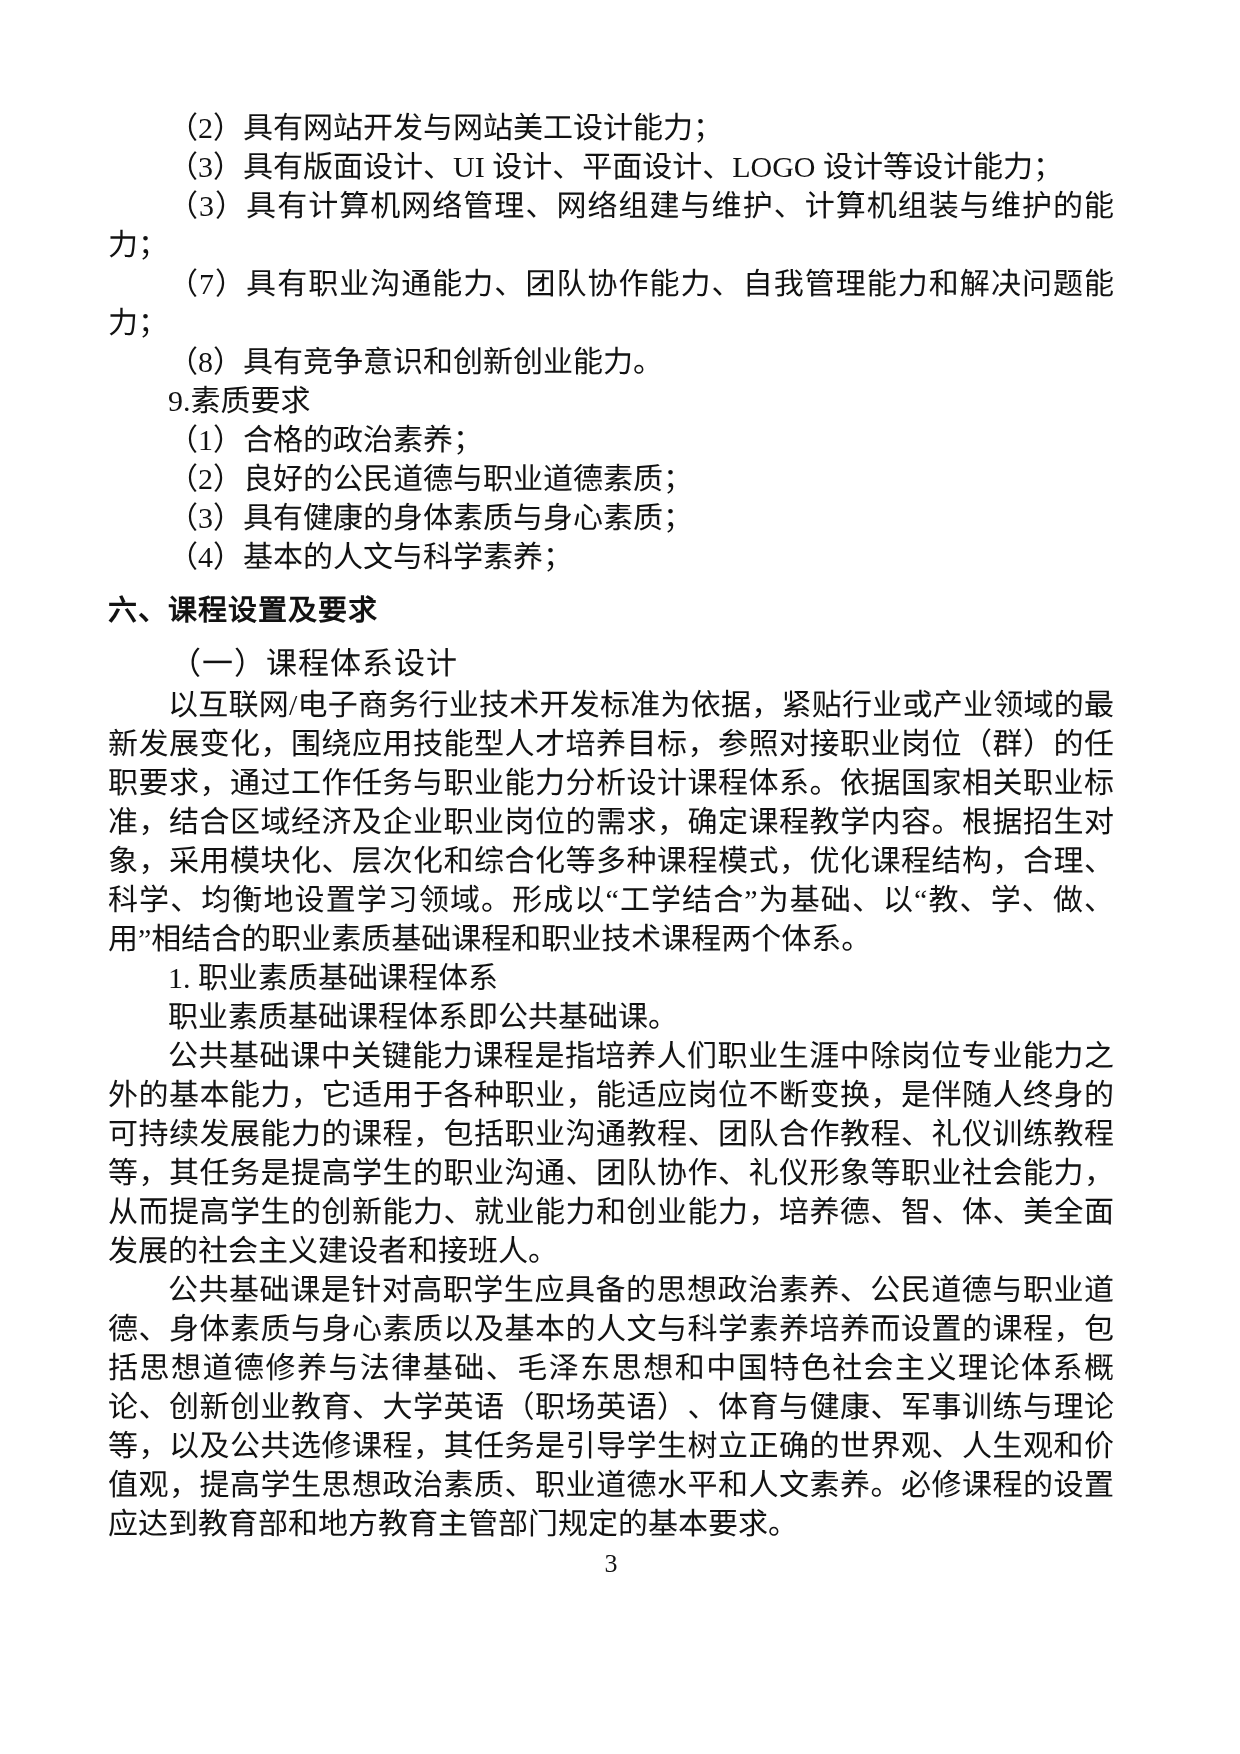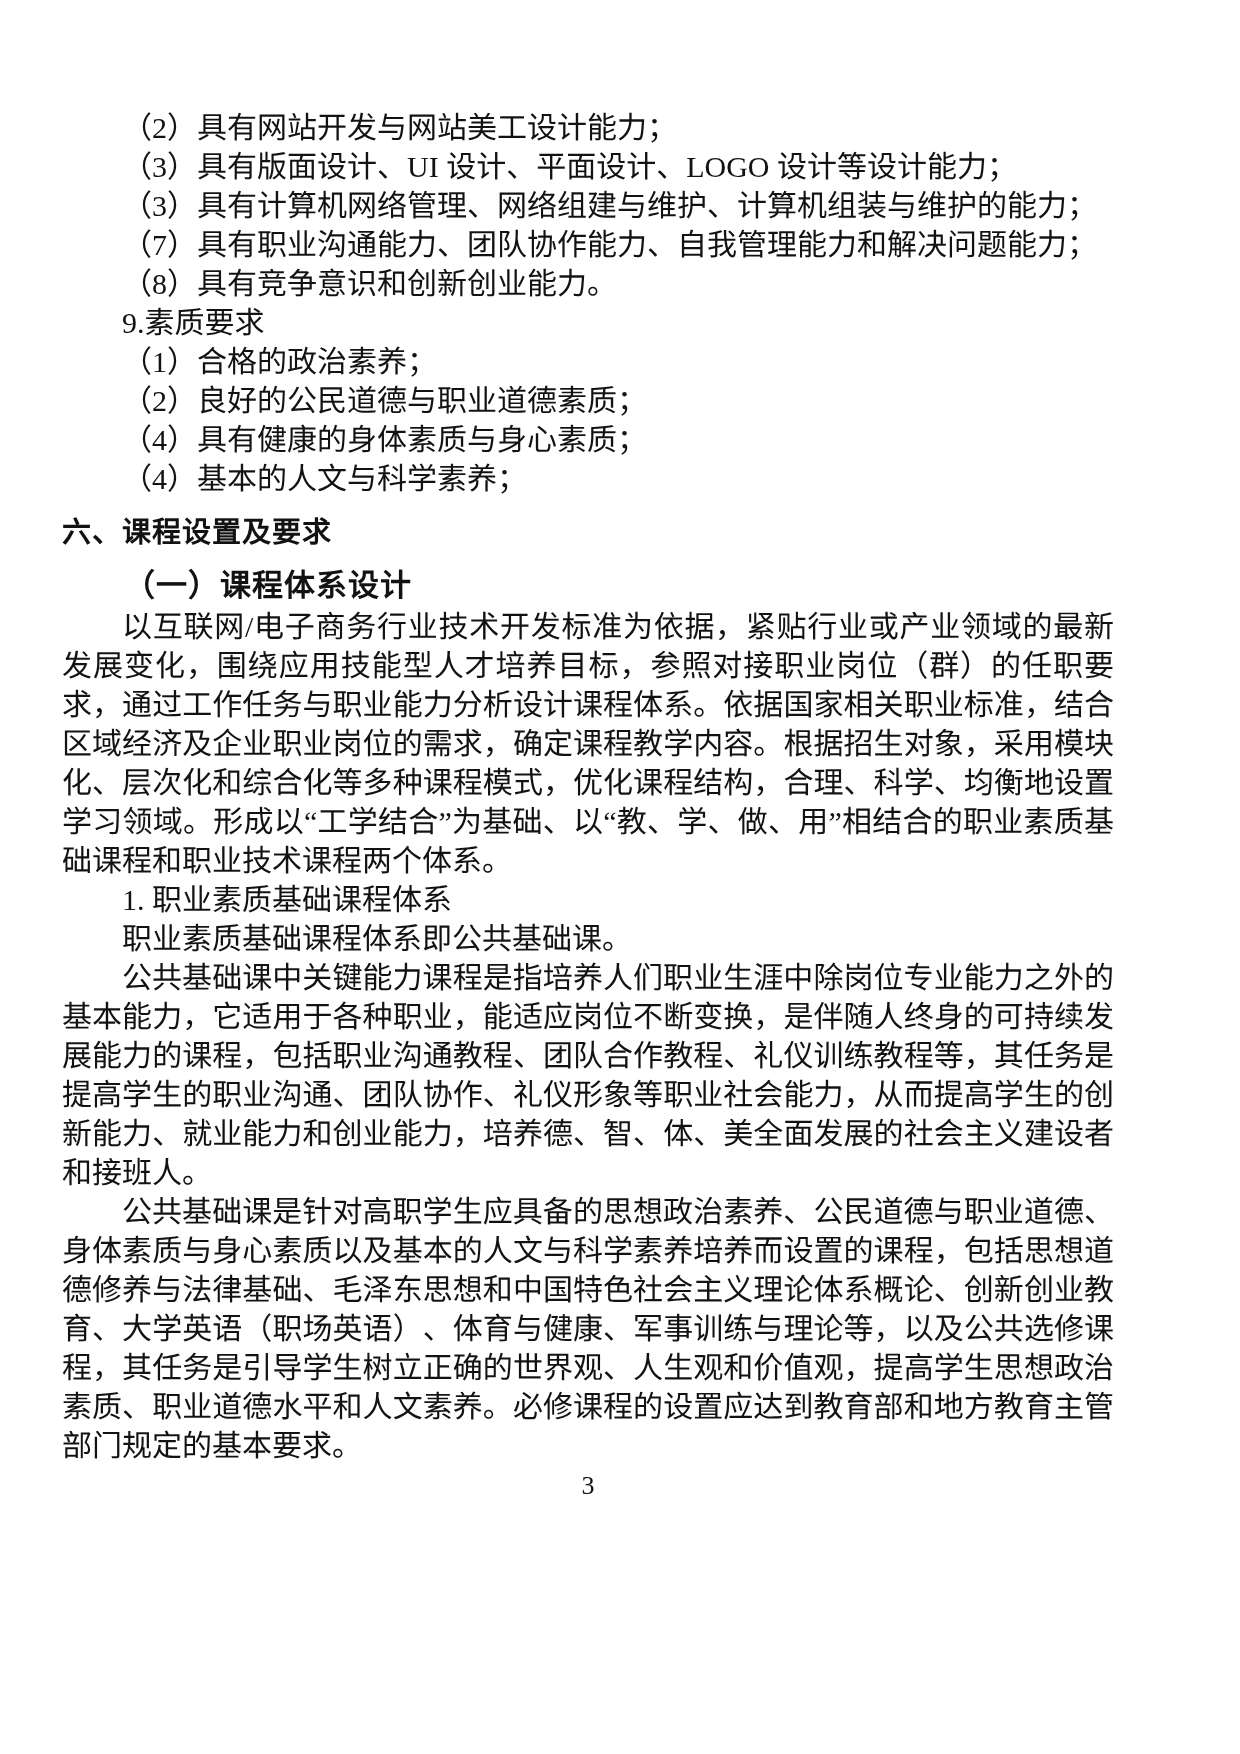--- a/index.html
+++ b/index.html
@@ -11,21 +11,21 @@
     width: 1240px;
     height: 1754px;
     position: relative;
     color: #121212;
     font-family: "Liberation Serif", "DejaVu Serif", serif;
   }
   .page {
     box-sizing: border-box;
     width: 1240px;
     height: 1754px;
-    padding: 108px 126px 0 62px;
+    padding: 108px 126px 0 108px;
     overflow: hidden;
   }
   .body-text {
     font-size: 30px;
     line-height: 39px;
     text-align: justify;
     text-justify: inter-character;
     text-spacing-trim: space-all;
     letter-spacing: 0;
   }
@@ -39,21 +39,21 @@
   .section-heading {
     font-family: "Liberation Sans", "DejaVu Sans", sans-serif;
     font-weight: 700;
     font-size: 29px;
     line-height: 48px;
     margin: 10px 0 8px 0;
     text-indent: 0;
     letter-spacing: 1px;
   }
   .subsection-heading {
-    font-weight: 700;
+    font-weight: 400;
     font-size: 31px;
     line-height: 43px;
     text-indent: 2em;
     letter-spacing: 1px;
   }
   .page-number {
     text-align: center;
     font-size: 26px;
     line-height: 34px;
     margin-top: 4px;
@@ -67,21 +67,21 @@
   <p class="indent">（2）具有网站开发与网站美工设计能力；</p>
   <p class="indent">（3）具有版面设计、UI 设计、平面设计、LOGO 设计等设计能力；</p>
   <p class="indent">（3）具有计算机网络管理、网络组建与维护、计算机组装与维护的能力；</p>
   <p class="indent">（7）具有职业沟通能力、团队协作能力、自我管理能力和解决问题能力；</p>
   <p class="indent">（8）具有竞争意识和创新创业能力。</p>
 
   <p class="indent">9.素质要求</p>
 
   <p class="indent">（1）合格的政治素养；</p>
   <p class="indent">（2）良好的公民道德与职业道德素质；</p>
-  <p class="indent">（4）具有健康的身体素质与身心素质；</p>
+  <p class="indent">（3）具有健康的身体素质与身心素质；</p>
   <p class="indent">（4）基本的人文与科学素养；</p>
 
   <p class="section-heading">六、课程设置及要求</p>
 
   <p class="subsection-heading">（一）课程体系设计</p>
 
   <p class="indent">以互联网/电子商务行业技术开发标准为依据，紧贴行业或产业领域的最新发展变化，围绕应用技能型人才培养目标，参照对接职业岗位（群）的任职要求，通过工作任务与职业能力分析设计课程体系。依据国家相关职业标准，结合区域经济及企业职业岗位的需求，确定课程教学内容。根据招生对象，采用模块化、层次化和综合化等多种课程模式，优化课程结构，合理、科学、均衡地设置学习领域。形成以“工学结合”为基础、以“教、学、做、用”相结合的职业素质基础课程和职业技术课程两个体系。</p>
 
   <p class="indent">1. 职业素质基础课程体系</p>
 

